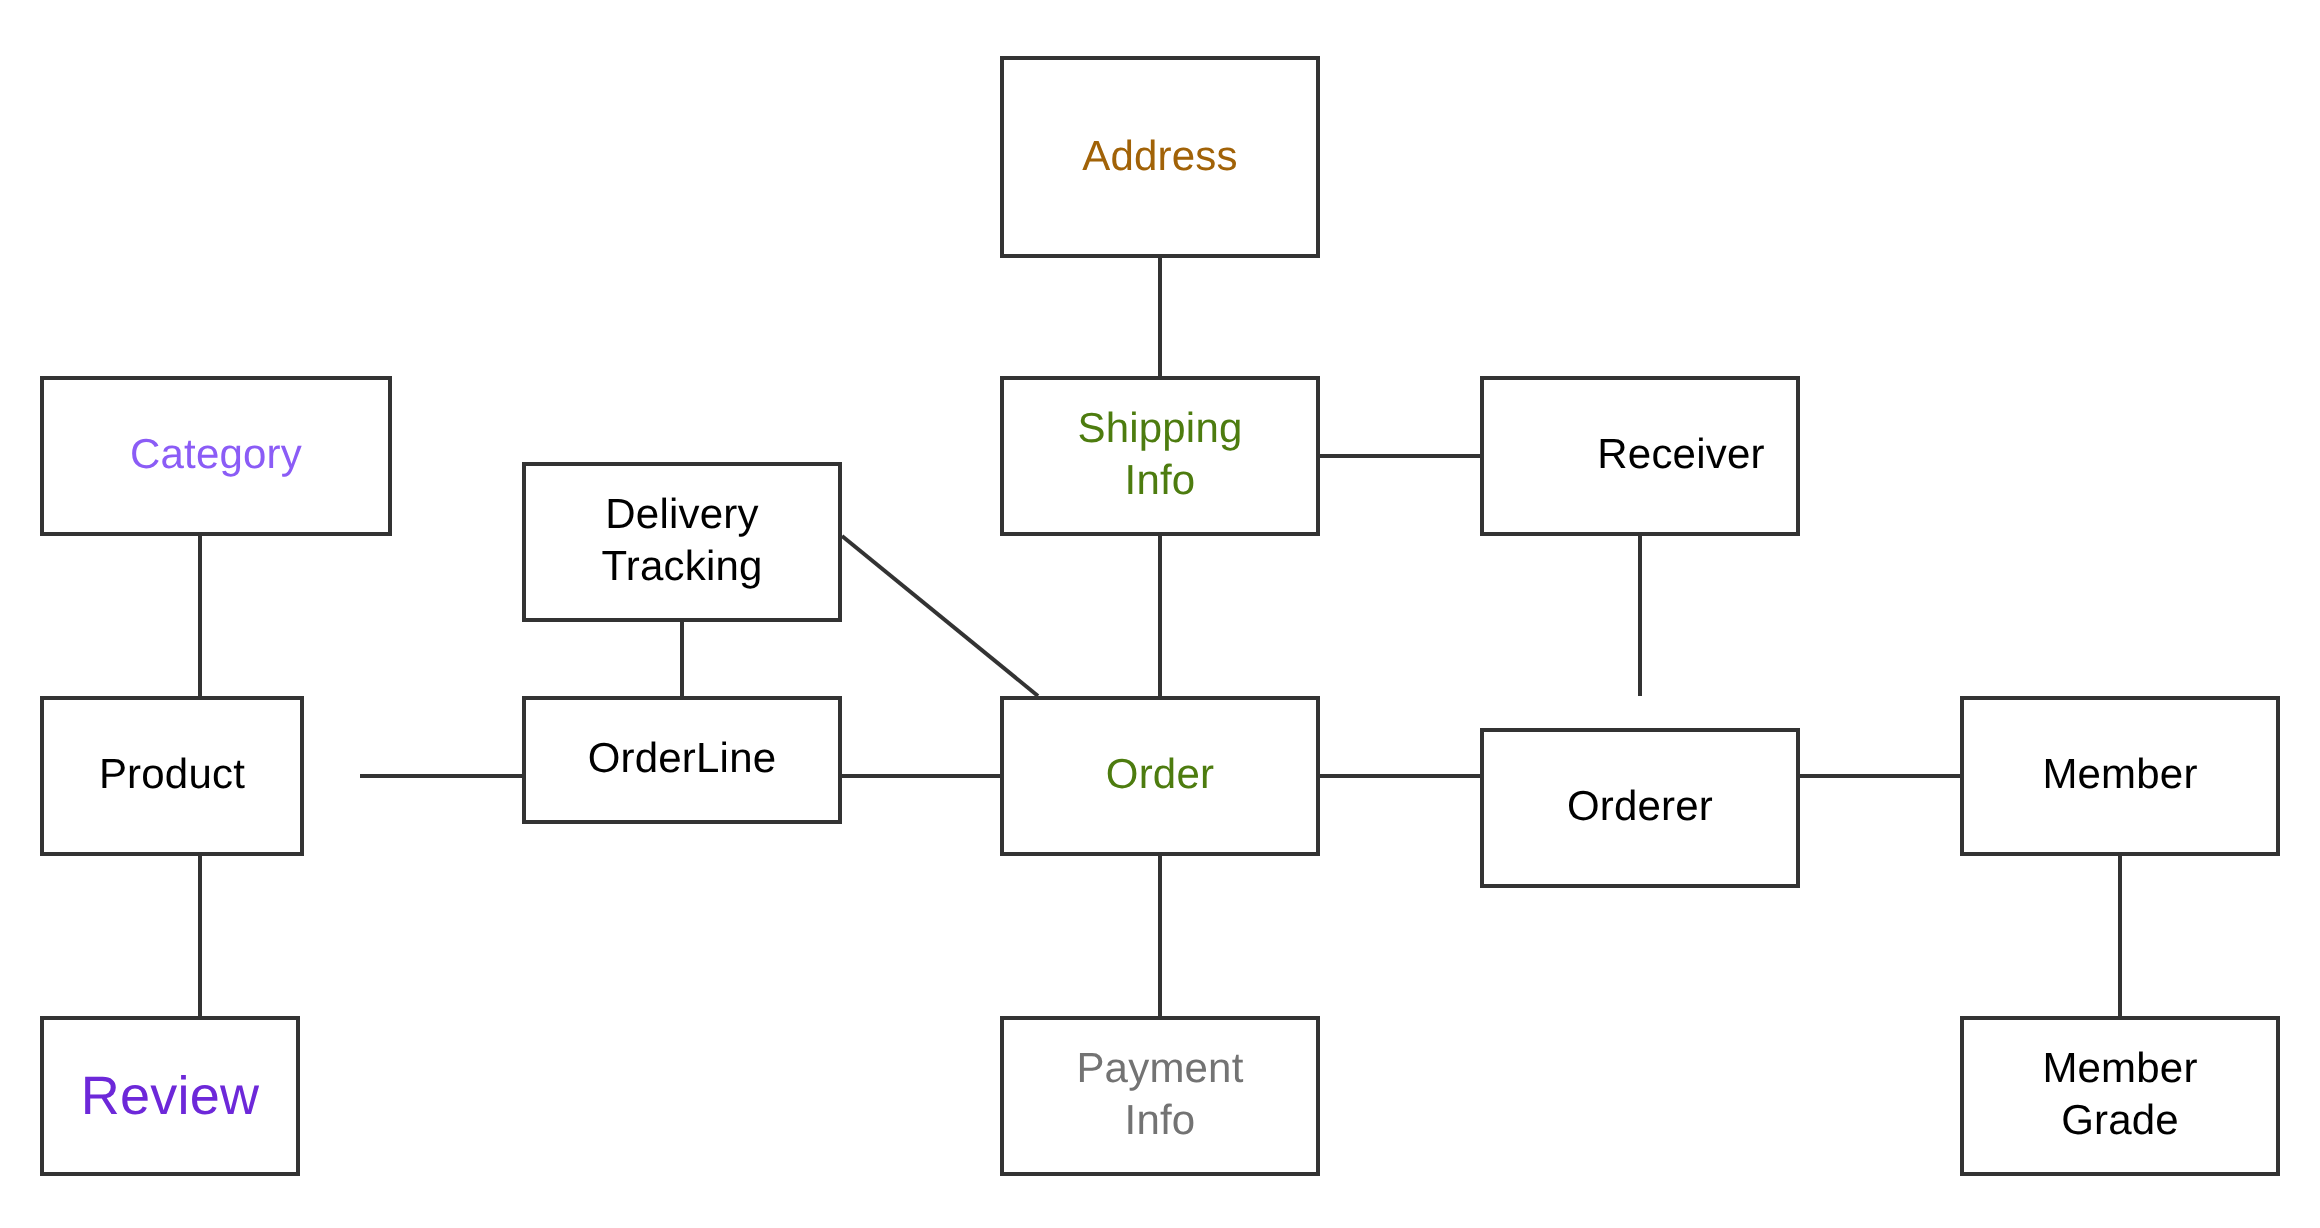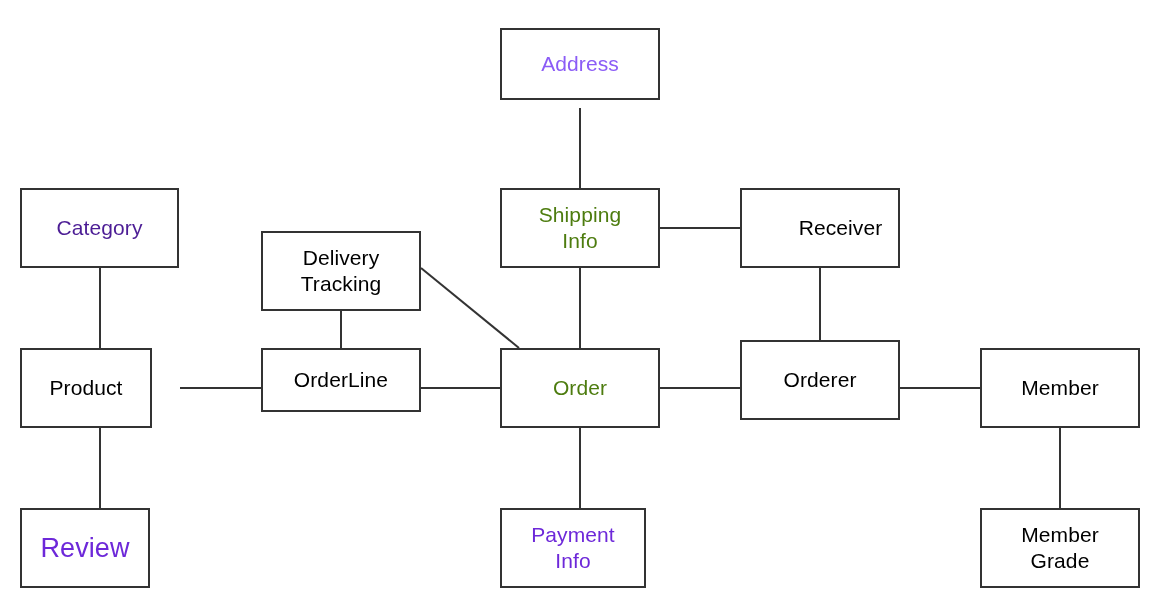--- a/index.html
+++ b/index.html
@@ -56,31 +56,31 @@
       <line x1="180" y1="388" x2="261" y2="388" stroke="#333333" stroke-width="2" shape-rendering="crispEdges"></line>
       <line x1="421" y1="388" x2="500" y2="388" stroke="#333333" stroke-width="2" shape-rendering="crispEdges"></line>
       <line x1="341" y1="268" x2="341" y2="348" stroke="#333333" stroke-width="2" shape-rendering="crispEdges"></line>
       <line x1="421" y1="268" x2="519" y2="348" stroke="#333333" stroke-width="2" shape-rendering="auto"></line>
       <line x1="580" y1="428" x2="580" y2="508" stroke="#333333" stroke-width="2" shape-rendering="crispEdges"></line>
       <line x1="660" y1="388" x2="740" y2="388" stroke="#333333" stroke-width="2" shape-rendering="crispEdges"></line>
       <line x1="900" y1="388" x2="980" y2="388" stroke="#333333" stroke-width="2" shape-rendering="crispEdges"></line>
       <line x1="1060" y1="428" x2="1060" y2="508" stroke="#333333" stroke-width="2" shape-rendering="crispEdges"></line>
     </svg>
   <div id="node-layer">
-      <div class="node" style="left: 500px; top: 28px; width: 160px; height: 72px; border-color: rgb(51, 51, 51); border-width: 2px; background: rgb(255, 255, 255); color: #8b5cf6; font-size: 21px;">Address</div>
-      <div class="node" style="left: 20px; top: 188px; width: 159px; height: 80px; border-color: rgb(51, 51, 51); border-width: 2px; background: rgb(255, 255, 255); color: #4c1d95; font-size: 21px;">Category</div>
+      <div class="node" style="left: 500px; top: 28px; width: 160px; height: 101px; border-color: rgb(51, 51, 51); border-width: 2px; background: rgb(255, 255, 255); color: #a16207; font-size: 21px;">Address</div>
+      <div class="node" style="left: 20px; top: 188px; width: 176px; height: 80px; border-color: rgb(51, 51, 51); border-width: 2px; background: rgb(255, 255, 255); color: #8b5cf6; font-size: 21px;">Category</div>
       <div class="node" style="left: 261px; top: 188px; width: 160px; height: 80px; border-color: rgb(51, 51, 51); border-width: 2px; background: rgb(255, 255, 255); color: rgb(0, 0, 0); font-size: 21px; margin-top: 43px;">Delivery
 Tracking</div>
       <div class="node" style="left: 500px; top: 188px; width: 160px; height: 80px; border-color: rgb(51, 51, 51); border-width: 2px; background: rgb(255, 255, 255); color: #4d7c0f; font-size: 21px;">Shipping
 Info</div>
       <div class="node" style="left: 740px; top: 188px; width: 160px; height: 80px; border-color: rgb(51, 51, 51); border-width: 2px; background: rgb(255, 255, 255); color: rgb(0, 0, 0); font-size: 21px; padding-left: 41px;">Receiver</div>
       <div class="node" style="left: 20px; top: 348px; width: 132px; height: 80px; border-color: rgb(51, 51, 51); border-width: 2px; background: rgb(255, 255, 255); color: rgb(0, 0, 0); font-size: 21px;">Product</div>
       <div class="node" style="left: 261px; top: 348px; width: 160px; height: 64px; border-color: rgb(51, 51, 51); border-width: 2px; background: rgb(255, 255, 255); color: rgb(0, 0, 0); font-size: 21px;">OrderLine</div>
       <div class="node" style="left: 500px; top: 348px; width: 160px; height: 80px; border-color: rgb(51, 51, 51); border-width: 2px; background: rgb(255, 255, 255); color: #4d7c0f; font-size: 21px;">Order</div>
-      <div class="node" style="left: 740px; top: 340px; width: 160px; height: 80px; border-color: rgb(51, 51, 51); border-width: 2px; background: rgb(255, 255, 255); color: rgb(0, 0, 0); font-size: 21px;">Orderer</div>
+      <div class="node" style="left: 740px; top: 364px; width: 160px; height: 80px; border-color: rgb(51, 51, 51); border-width: 2px; background: rgb(255, 255, 255); color: rgb(0, 0, 0); font-size: 21px;">Orderer</div>
       <div class="node" style="left: 980px; top: 348px; width: 160px; height: 80px; border-color: rgb(51, 51, 51); border-width: 2px; background: rgb(255, 255, 255); color: rgb(0, 0, 0); font-size: 21px;">Member</div>
       <div class="node" style="left: 20px; top: 508px; width: 130px; height: 80px; border-color: rgb(51, 51, 51); border-width: 2px; background: rgb(255, 255, 255); color: #6d28d9; font-size: 27px;">Review</div>
-      <div class="node" style="left: 500px; top: 508px; width: 146px; height: 80px; border-color: rgb(51, 51, 51); border-width: 2px; background: rgb(255, 255, 255); color: #6d28d9; font-size: 21px;">Payment
+      <div class="node" style="left: 500px; top: 508px; width: 160px; height: 80px; border-color: rgb(51, 51, 51); border-width: 2px; background: rgb(255, 255, 255); color: #737373; font-size: 21px;">Payment
 Info</div>
       <div class="node" style="left: 980px; top: 508px; width: 160px; height: 80px; border-color: rgb(51, 51, 51); border-width: 2px; background: rgb(255, 255, 255); color: rgb(0, 0, 0); font-size: 21px;">Member
 Grade</div>
     </div>
 </div>
 
 </body></html>

